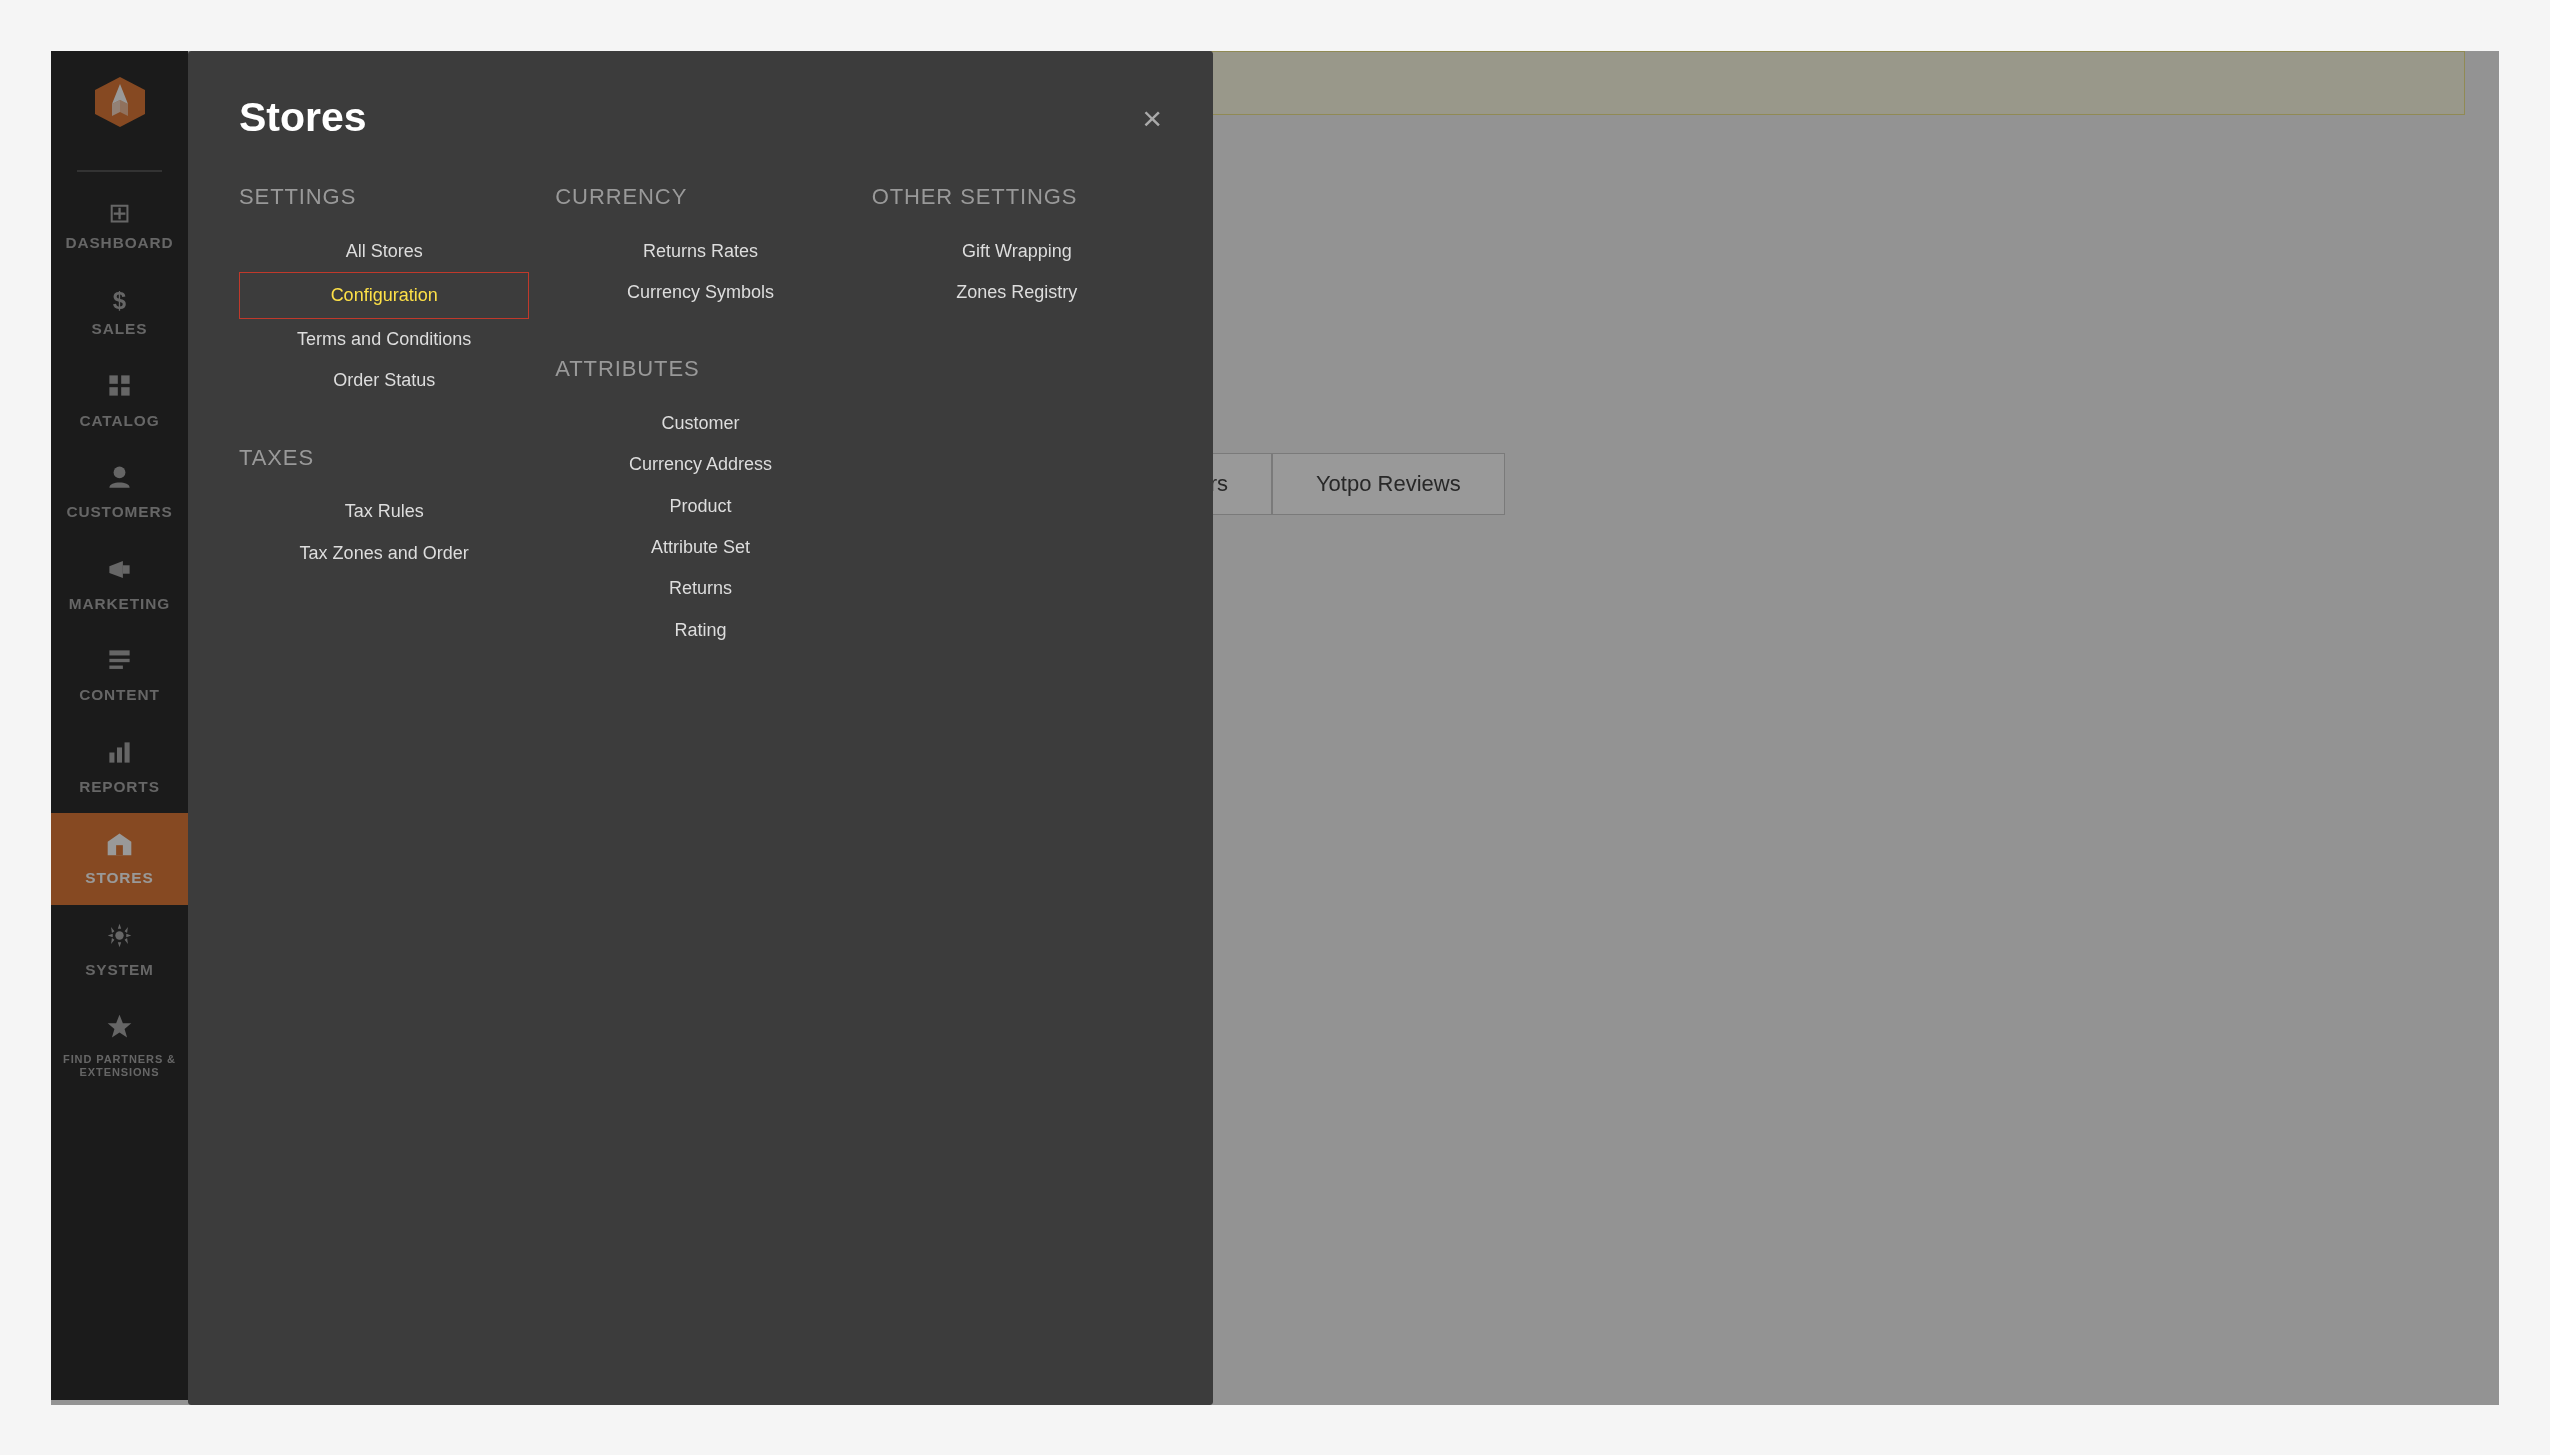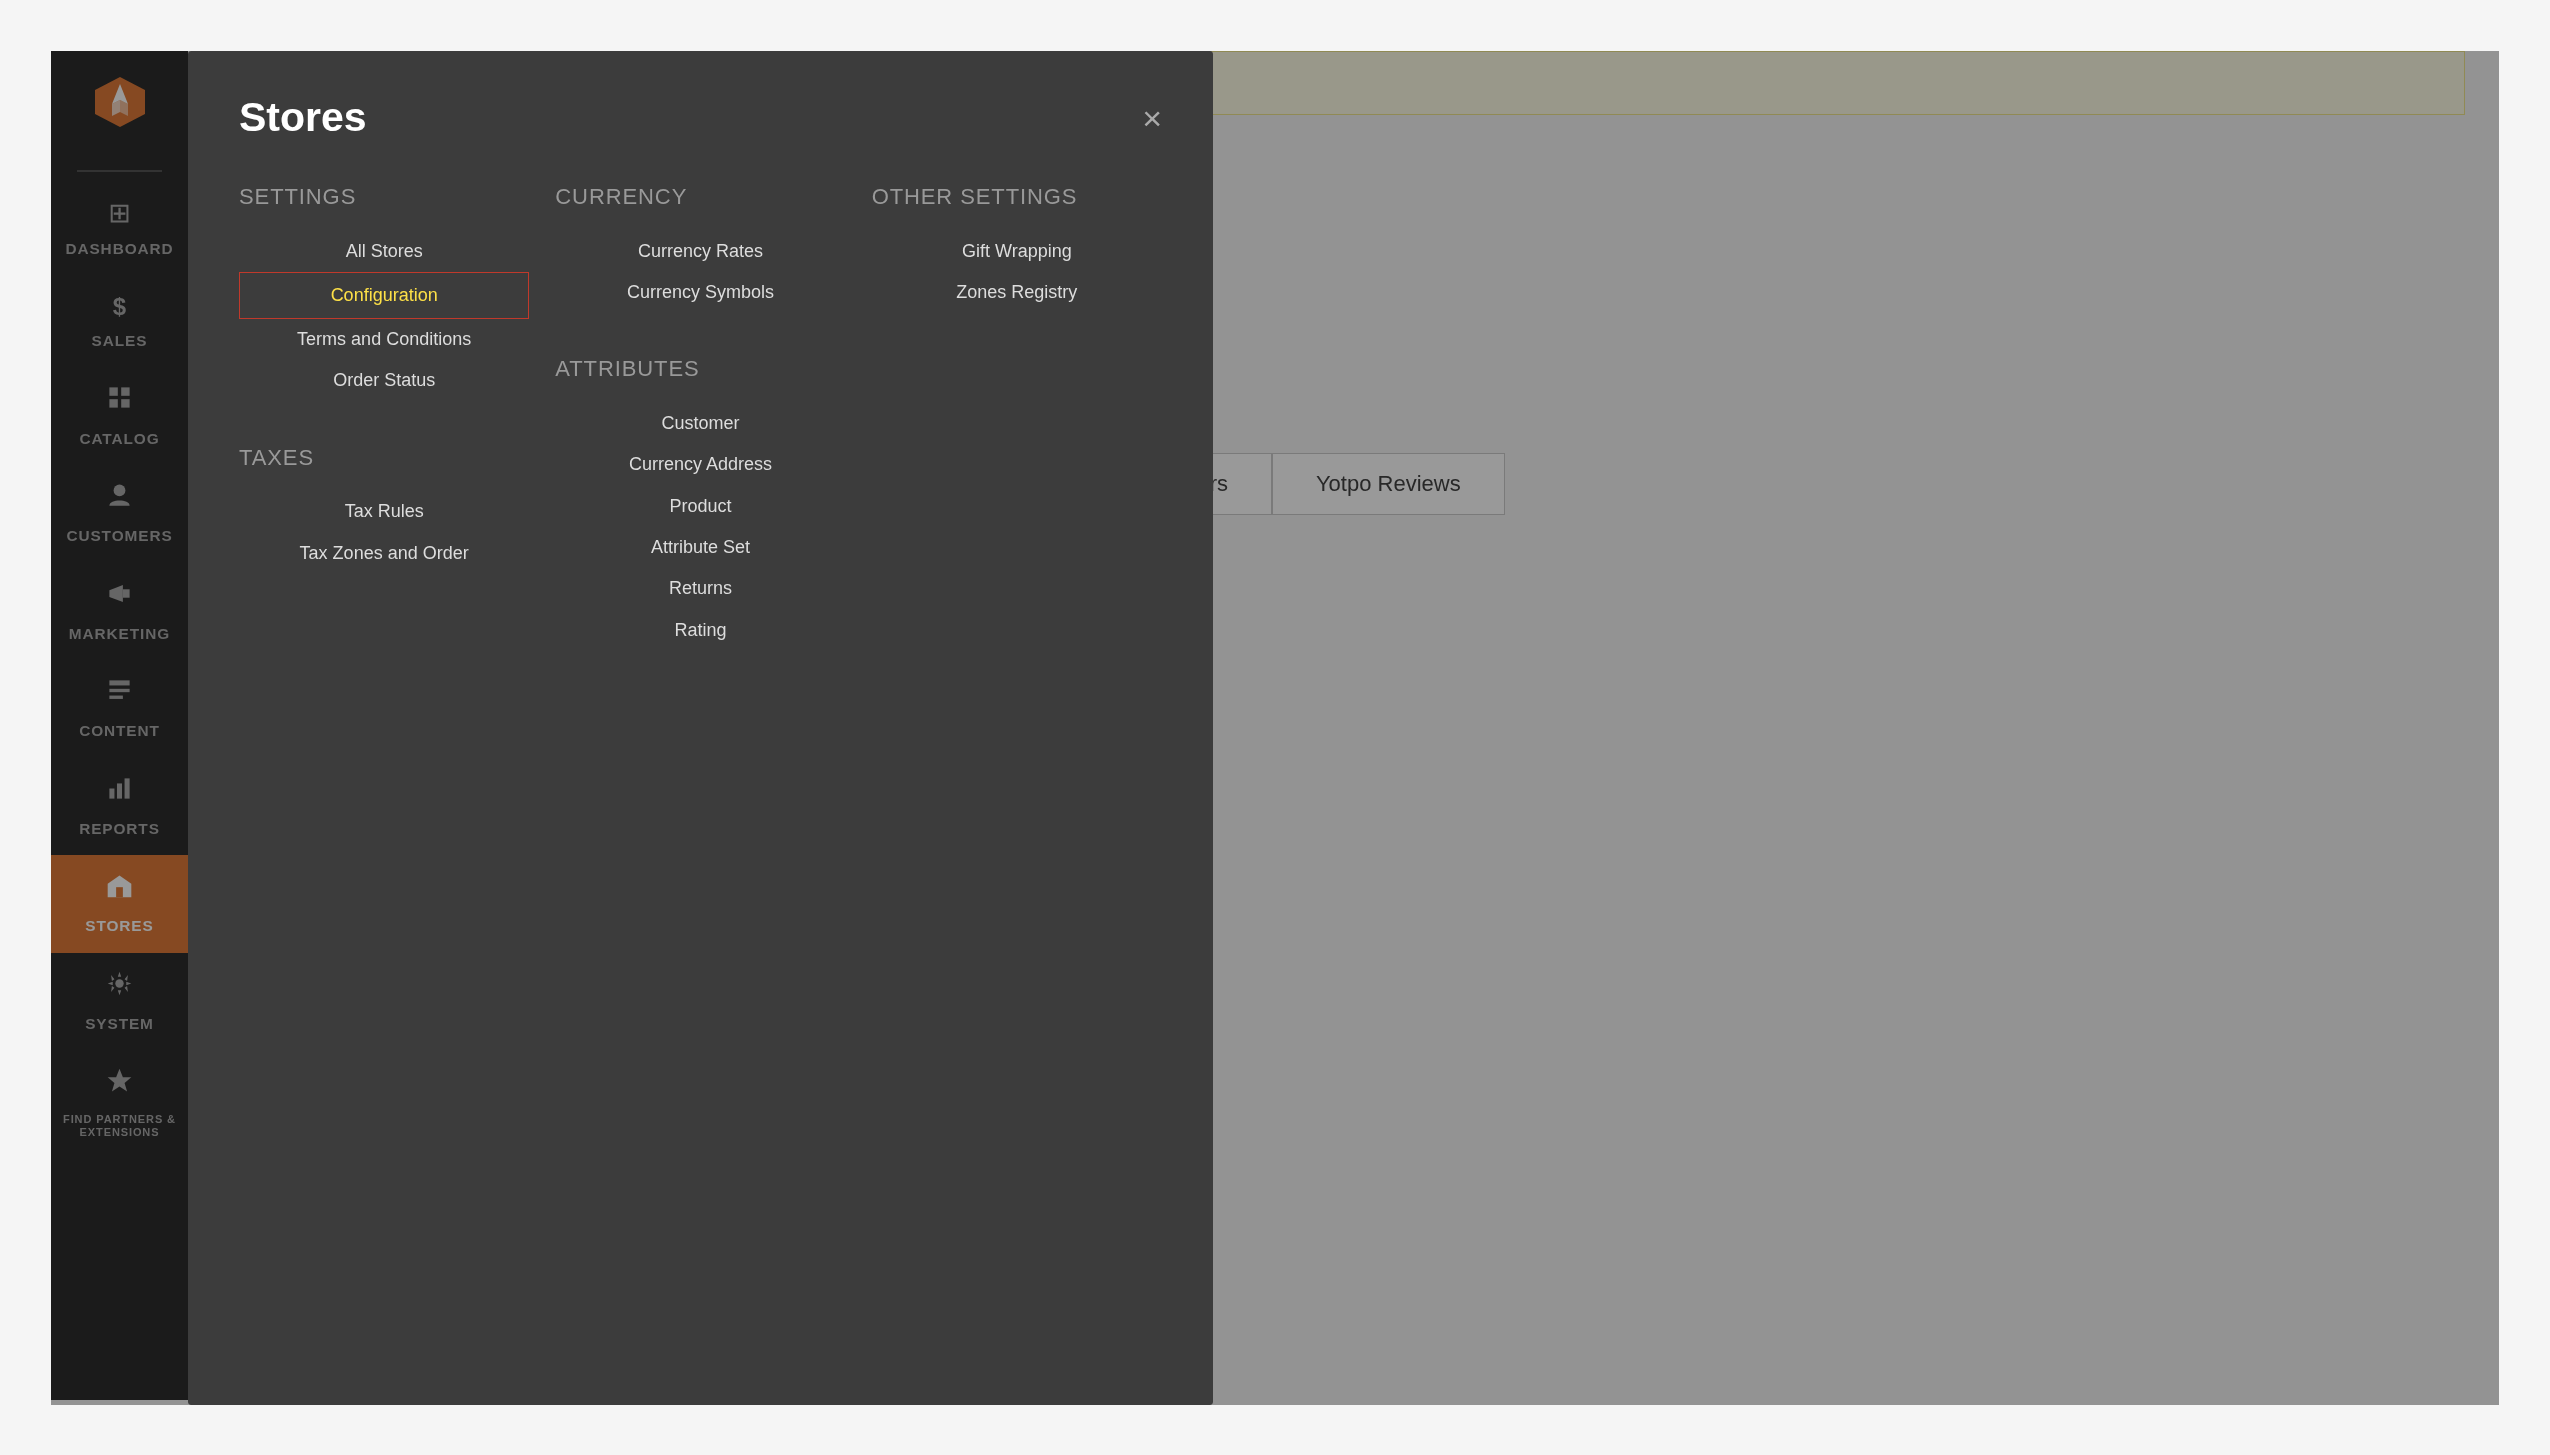--- a/index.html
+++ b/index.html
@@ -148,21 +148,20 @@
       margin-bottom: 5.1px;
     }
 
     .sidebar-label {
       font-size: 15.4px;
       letter-spacing: 0.9px;
       text-transform: uppercase;
       text-align: center;
       line-height: 1.2;
       font-weight: 600;
-      margin-top: 6px;
     }
 
     
     .overlay-backdrop {
       position: absolute;
       top: 51px;
       left: 51px;
       right: 51px;
       bottom: 51px;
       background: rgba(0,0,0,0.4);
@@ -406,21 +405,21 @@
       <div class="menu-section">
         <div class="menu-section-title">Taxes</div>
         <a class="menu-item">Tax Rules</a>
         <a class="menu-item">Tax Zones and Order</a>
       </div>
     </div>
 
     <div>
       <div class="menu-section">
         <div class="menu-section-title">Currency</div>
-        <a class="menu-item">Currency Rates</a>
+        <a class="menu-item">Returns Rates</a>
         <a class="menu-item">Currency Symbols</a>
       </div>
 
       <div class="menu-section">
         <div class="menu-section-title">Attributes</div>
         <a class="menu-item">Customer</a>
         <a class="menu-item">Currency Address</a>
         <a class="menu-item">Product</a>
         <a class="menu-item">Attribute Set</a>
         <a class="menu-item">Returns</a>

